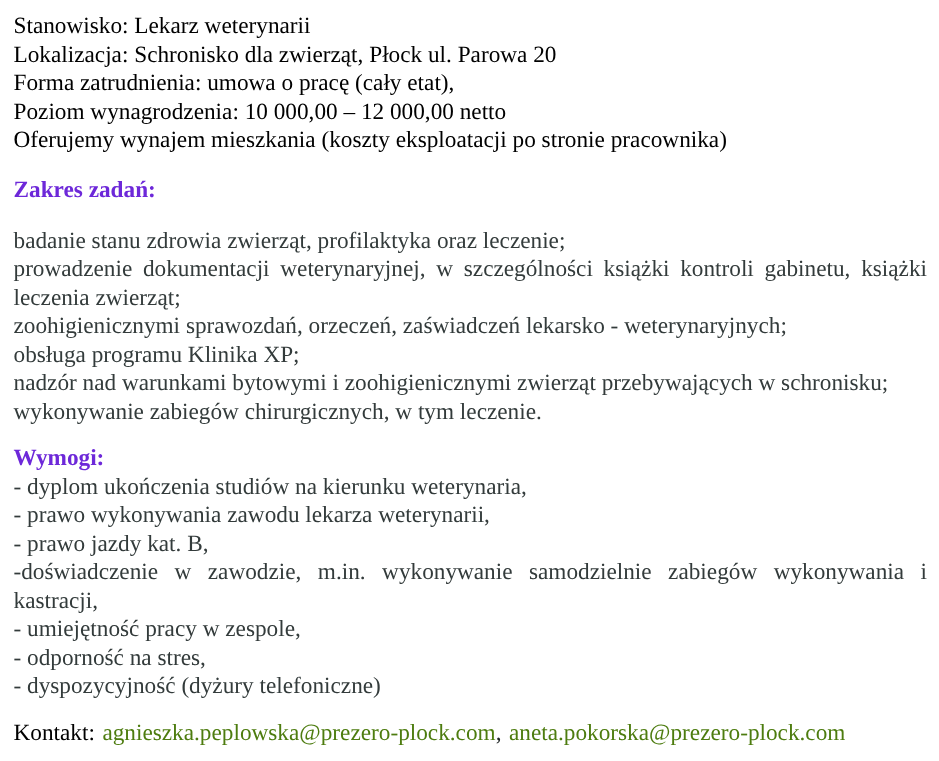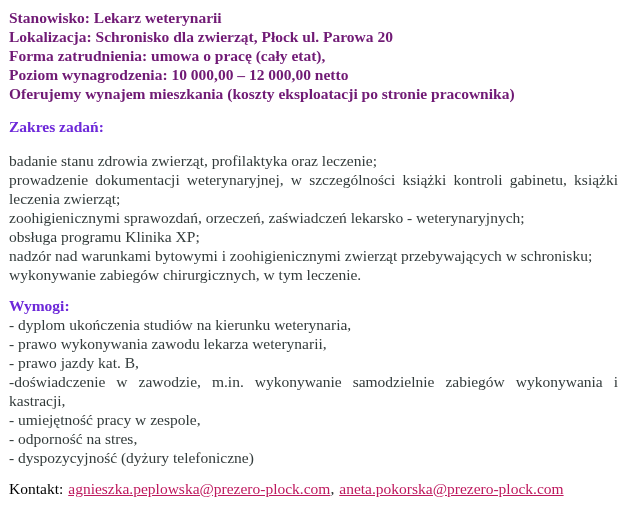--- a/index.html
+++ b/index.html
@@ -9,34 +9,33 @@
     height: 507px;
     background: #ffffff;
     font-family: "Liberation Serif", "DejaVu Serif", serif;
     font-size: 15.5px;
     line-height: 19px;
     color: #333b3b;
     padding: 8px 8px 0 9px;
     overflow: hidden;
   }
   .doc { width: 100%; }
-  .bold { font-weight: bold; color: #701a75; }
+  .bold { font-weight: normal; color: #000000; }
   .header-block { margin-bottom: 14px; }
   .header-block p { text-align: left; }
   .section-heading { font-weight: bold; color: #6d28d9; }
   .section-tasks .section-heading { margin-bottom: 15px; }
   .section-reqs .section-heading { margin-bottom: 0; }
   .section-tasks { margin-bottom: 12px; }
   .section-reqs { margin-bottom: 12px; }
   .item { text-align: justify; }
   .contact-line { color: #1f2525; }
   .contact-label { margin-right: 5px; color: #000000; }
   .email-link {
-    color: #be185d;
-    text-decoration: underline;
+    color: #4d7c0f;
     cursor: pointer;
   }
   .email-sep { margin-right: 5px; color: #1f2525; }
 </style>
 </head>
 <body>
 
 <div class="doc">
 
   <div class="header-block">

